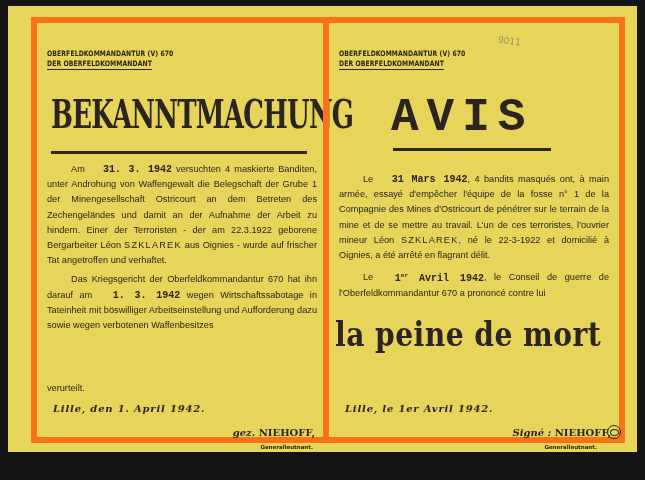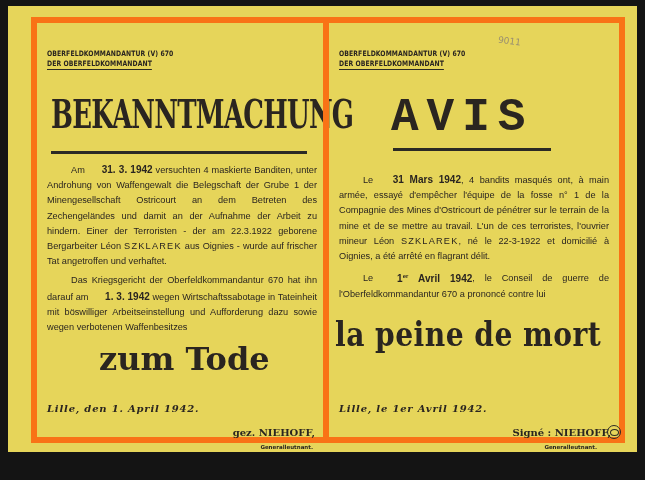--- a/index.html
+++ b/index.html
@@ -51,44 +51,44 @@
     .uline-fr { position: absolute; left: 64px; top: 125px; width: 158px; height: 3px; background: #2b2a25; }
 
     .body {
       position: absolute; left: 10px; width: 270px;
       font-family: "Liberation Sans", sans-serif;
       font-size: 9.2px; line-height: 15.2px;
       text-align: justify;
     }
     .body p { margin: 0 0 4px 0; text-indent: 24px; }
     .body p.noind { text-indent: 0; }
-    .body b { font-family: Liberation Sans, sans-serif; font-size: 10px; margin-left: 14px; }
+    .body b { font-family: Liberation Mono, monospace; font-size: 10px; margin-left: 14px; }
     .spaced { letter-spacing: 1.2px; }
 
     .big-de {
       position: absolute; left: 62px; top: 318px;
       font-family: "DejaVu Serif", serif; font-weight: bold;
       font-size: 32px; line-height: 36px;
     }
     .big-fr {
       position: absolute; left: 6px; top: 291px;
       font-family: "DejaVu Serif Condensed", "DejaVu Serif", serif; font-weight: bold;
       font-size: 34px; line-height: 40px; letter-spacing: 0.5px;
       transform: scaleX(0.92); transform-origin: left top; white-space: nowrap;
     }
     .dateline {
-      position: absolute; left: 10px;
+      position: absolute; left: 16px;
       font-family: "DejaVu Serif", serif; font-style: italic; font-weight: bold;
       font-size: 10px; letter-spacing: 0.8px;
     }
     .sig {
       position: absolute; right: 8px; text-align: right;
       font-family: "DejaVu Serif", serif; font-weight: bold; font-size: 10px;
     }
-    .sig .pre { }
+    .sig .pre { font-style: italic; }
     .rank {
       position: absolute; right: 10px;
       font-family: "DejaVu Sans", sans-serif; font-weight: bold; font-size: 5.5px;
     }
     .stamp {
       position: absolute; right: -2px; top: 402px; width: 14px; height: 14px;
       border: 1.5px solid #2b2a25; border-radius: 50%; box-sizing: border-box;
     }
     .stamp::after {
       content: ""; position: absolute; left: 2px; top: 3px; width: 7px; height: 5px;
@@ -114,21 +114,23 @@
     </div>
 
     <div class="title-de">BEKANNTMACHUNG</div>
     <div class="uline-de"></div>
 
     <div class="body" style="top:139px;">
       <p><span>Am </span><b>31. 3. 1942</b><span> versuchten 4 maskierte Banditen, unter Androhung von Waffengewalt die Belegschaft der Grube 1 der Minengesellschaft Ostricourt an dem Betreten des Zechengeländes und damit an der Aufnahme der Arbeit zu hindern. Einer der Terroristen - der am 22.3.1922 geborene Bergarbeiter Léon </span><span class="spaced">SZKLAREK</span><span> aus Oignies - wurde auf frischer Tat angetroffen und verhaftet.</span></p>
       <p><span>Das Kriegsgericht der Oberfeldkommandantur 670 hat ihn darauf am </span><b>1. 3. 1942</b><span> wegen Wirtschaftssabotage in Tateinheit mit böswilliger Arbeitseinstellung und Aufforderung dazu sowie wegen verbotenen Waffenbesitzes</span></p>
     </div>
 
-    <div class="big-de">zum Tode</div>
+    <div class="body" style="top:358px;">
+      <p class="noind">verurteilt.</p>
+    </div>
 
     <div class="dateline" style="top:380px;">Lille, den 1. April 1942.</div>
 
     <div class="sig" style="top:404px;">
       <span class="pre">gez.</span>
       <span>NIEHOFF,</span>
     </div>
     <div class="rank" style="top:421px;">Generalleutnant.</div>
   </div>
 

